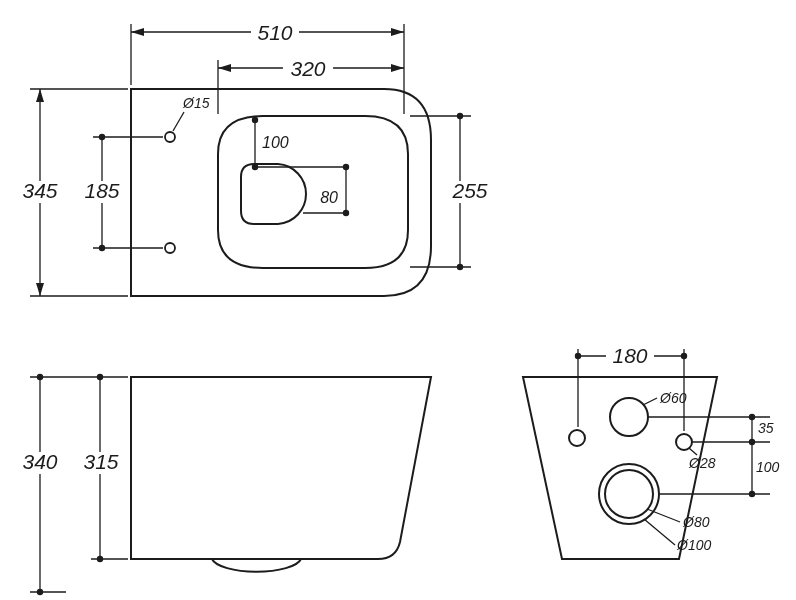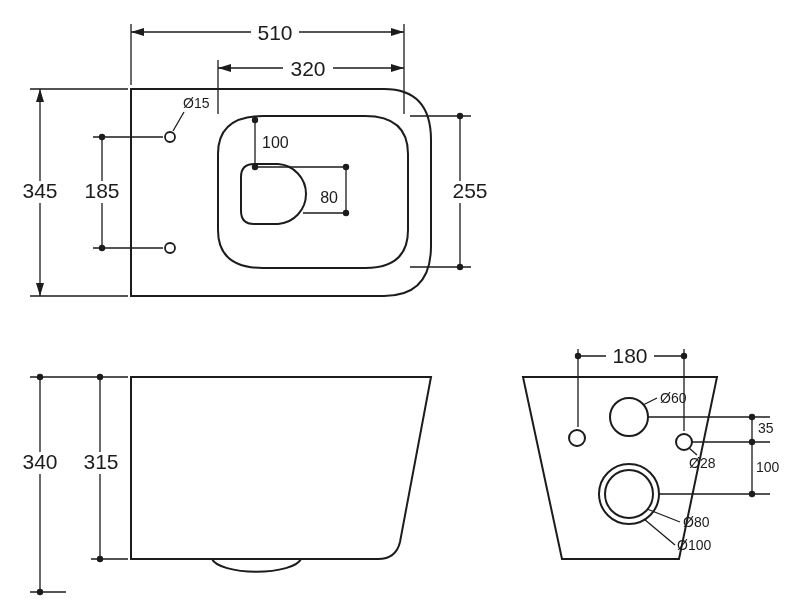--- a/index.html
+++ b/index.html
@@ -5,20 +5,21 @@
   html, body {
     margin: 0;
     padding: 0;
     background: #ffffff;
   }
   .drawing-wrap {
     width: 796px;
     height: 600px;
     background: #ffffff;
     overflow: hidden;
+    font-style: italic;
   }
   svg {
     display: block;
   }
   svg text {
     font-family: "Liberation Sans", sans-serif;
     fill: #1c1c1c;
   }
   .t21 { font-size: 21px; text-anchor: middle; }
   .t16 { font-size: 16px; text-anchor: start; }

